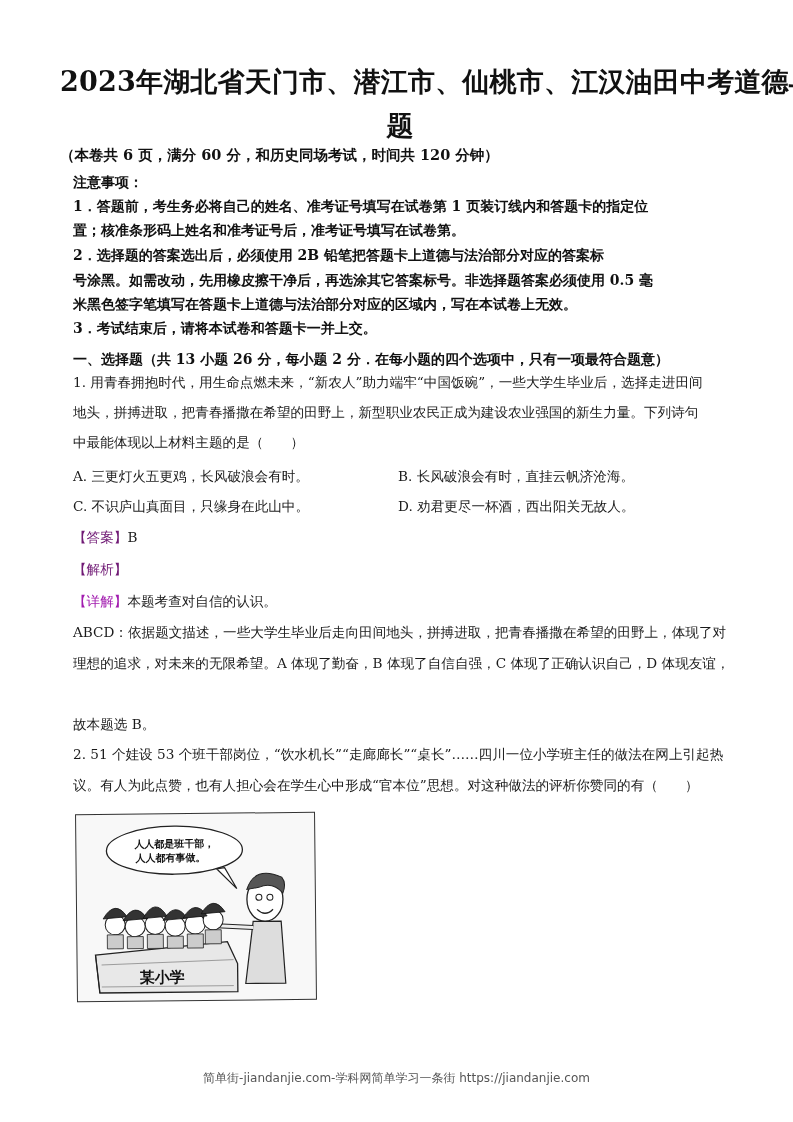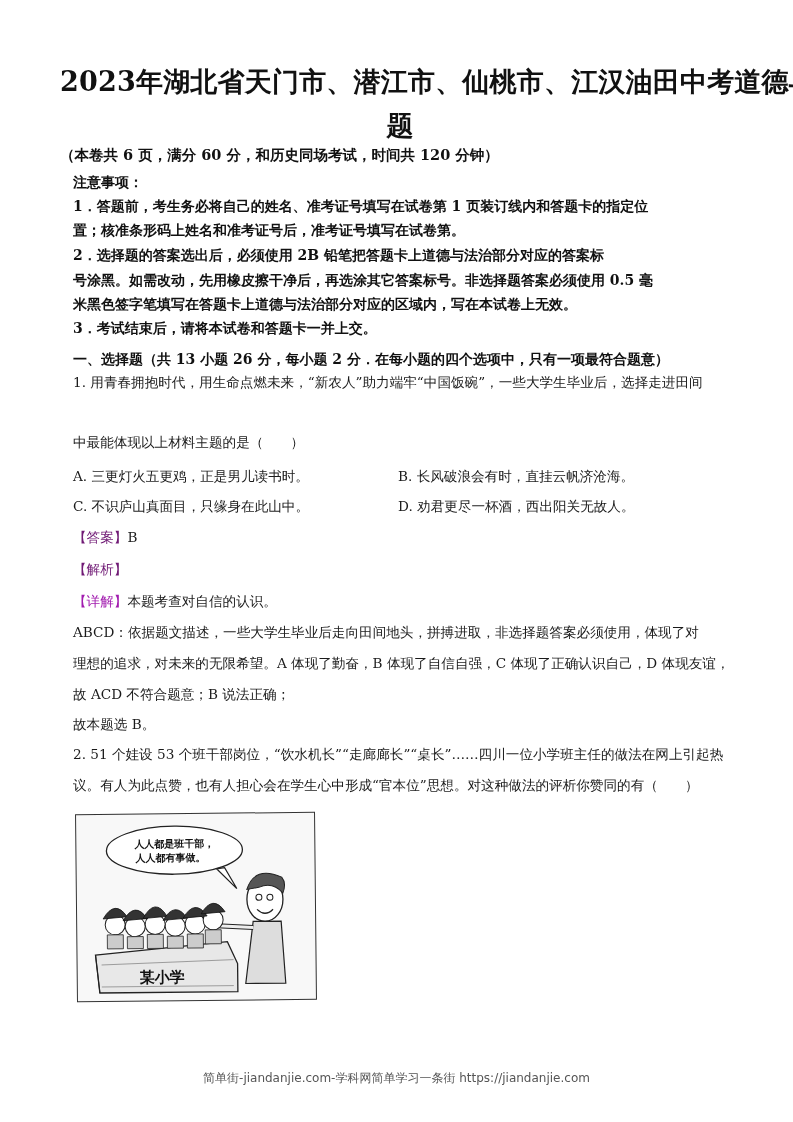--- a/index.html
+++ b/index.html
@@ -105,39 +105,39 @@
   <div class="bold-line" style="top:174px;">注意事项：</div>
   <div class="bold-line" style="top:198px;">1．答题前，考生务必将自己的姓名、准考证号填写在试卷第 1 页装订线内和答题卡的指定位</div>
   <div class="bold-line" style="top:222px;">置；核准条形码上姓名和准考证号后，准考证号填写在试卷第。</div>
   <div class="bold-line" style="top:247px;">2．选择题的答案选出后，必须使用 2B 铅笔把答题卡上道德与法治部分对应的答案标</div>
   <div class="bold-line" style="top:272px;">号涂黑。如需改动，先用橡皮擦干净后，再选涂其它答案标号。非选择题答案必须使用 0.5 毫</div>
   <div class="bold-line" style="top:296px;">米黑色签字笔填写在答题卡上道德与法治部分对应的区域内，写在本试卷上无效。</div>
   <div class="bold-line" style="top:320px;">3．考试结束后，请将本试卷和答题卡一并上交。</div>
   <div class="bold-line" style="top:345px;margin-top:6px;">一、选择题（共 13 小题 26 分，每小题 2 分．在每小题的四个选项中，只有一项最符合题意）</div>
 
   <div class="line" style="top:374px;">1. 用青春拥抱时代，用生命点燃未来，“新农人”助力端牢“中国饭碗”，一些大学生毕业后，选择走进田间</div>
+  <div class="line" style="top:404px;">地头，拼搏进取，把青春播撒在希望的田野上，新型职业农民正成为建设农业强国的新生力量。下列诗句</div>
   <div class="line" style="top:434px;">中最能体现以上材料主题的是（　　）</div>
 
-  <div class="opt" style="left:73px; top:468px;">A. 三更灯火五更鸡，正是男儿读书时。</div>
+  <div class="opt" style="left:73px; top:468px;">A. 三更灯火五更鸡，长风破浪会有时。</div>
   <div class="opt" style="left:398px; top:468px;">B. 长风破浪会有时，直挂云帆济沧海。</div>
   <div class="opt" style="left:73px; top:498px;">C. 不识庐山真面目，只缘身在此山中。</div>
   <div class="opt" style="left:398px; top:498px;">D. 劝君更尽一杯酒，西出阳关无故人。</div>
 
   <div class="line" style="top:529px;">
     <span class="tag">【答案】</span><span>B</span>
   </div>
   <div class="line" style="top:561px;">
     <span class="tag">【解析】</span>
   </div>
   <div class="line" style="top:593px;">
     <span class="tag-dark">【详解】</span><span>本题考查对自信的认识。</span>
   </div>
-  <div class="line" style="top:624px;">ABCD：依据题文描述，一些大学生毕业后走向田间地头，拼搏进取，非选择题答案必须使用，体现了对</div>
+  <div class="line" style="top:624px;">ABCD：依据题文描述，一些大学生毕业后走向田间地头，拼搏进取，把青春播撒在希望的田野上，体现了对</div>
   <div class="line" style="top:655px;">理想的追求，对未来的无限希望。A 体现了勤奋，B 体现了自信自强，C 体现了正确认识自己，D 体现友谊，</div>
-  <div class="line" style="top:686px;">故 ACD 不符合题意；B 说法正确；</div>
   <div class="line" style="top:716px;">故本题选 B。</div>
 
   <div class="line" style="top:746px;">2. 51 个娃设 53 个班干部岗位，“饮水机长”“走廊廊长”“桌长”……四川一位小学班主任的做法在网上引起热</div>
   <div class="line" style="top:777px;">议。有人为此点赞，也有人担心会在学生心中形成“官本位”思想。对这种做法的评析你赞同的有（　　）</div>
 
   <div class="cartoon">
     <svg width="238" height="186" viewBox="0 0 238 186" xmlns="http://www.w3.org/2000/svg">
 
       <ellipse cx="98" cy="36" rx="68" ry="24" fill="#fff" stroke="#222" stroke-width="1.3"></ellipse>
       <path d="M140 55 L160 75 L148 54 Z" fill="#fff" stroke="#222" stroke-width="1.2"></path>

